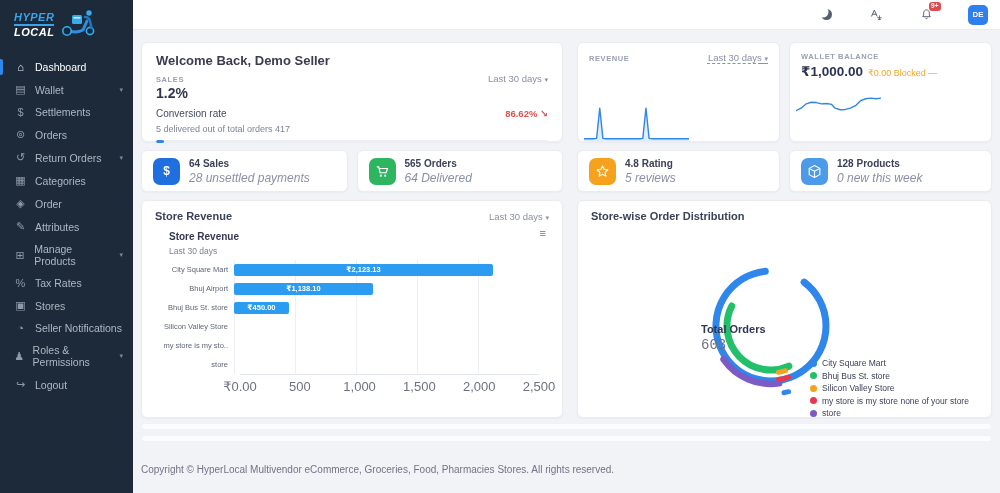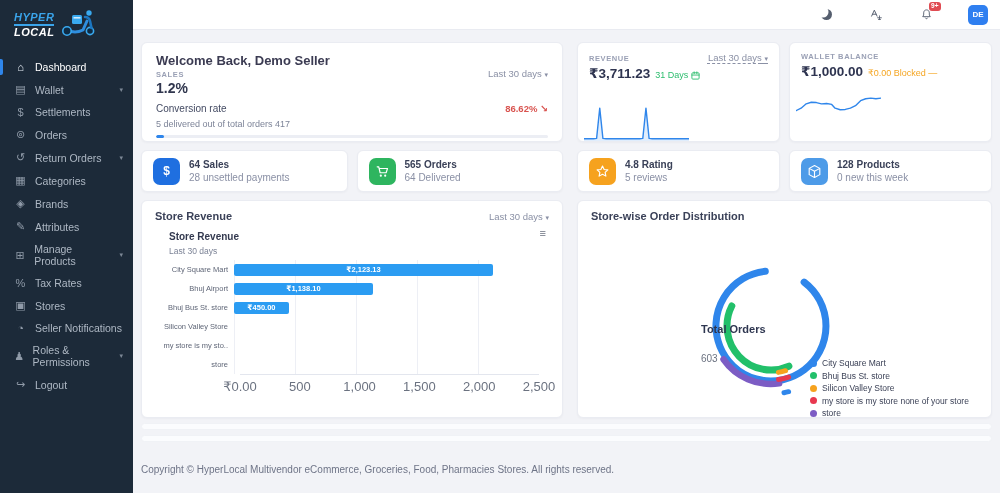--- a/index.html
+++ b/index.html
@@ -35,21 +35,21 @@
   .col.left { width:422px; min-width:422px; }
   .col.right { flex:1; min-width:0;gap:8px; }
   .pair { display:flex; gap:9px; }
   .pair > * { flex:1; min-width:0; }
 
   .card { background:#fff; border:1px solid #eaecf2; border-radius:6px; box-shadow:0 1px 2px rgba(40,50,80,.04); }
 
   
   .welcome { height:100px; padding:10px 14px; }
   .welcome h1 { font-size:13px; color:#3b3b52; font-weight:bold; }
-  .w-row { display:flex; justify-content:space-between; align-items:baseline; }
+  .w-row { display:flex; justify-content:space-between; align-items:baseline; margin-top:5px; }
   .micro { font-size:7.5px; letter-spacing:.6px; color:#9aa0b5; font-weight:bold; }
   .range { font-size:9.5px; color:#8a90a5; cursor:pointer; white-space:nowrap; }
   .range .car { font-size:7px; }
   .big-pct { font-size:14px; font-weight:bold; color:#30364e; margin-top:1px; }
   .conv-row { display:flex; justify-content:space-between; margin-top:7px; font-size:10px; }
   .conv-label { color:#444b63; }
   .conv-val { color:#d9534f; font-weight:bold; font-size:9.5px; }
   .delivered { font-size:9px; color:#7d8498; margin-top:5px; }
   .progress { height:3px; background:#eceef4; border-radius:2px; margin-top:6px; position:relative; overflow:hidden; }
   .progress-fill { position:absolute; left:0; top:0; bottom:0; background:#2f86eb; border-radius:2px; }
@@ -63,21 +63,21 @@
   .mini-sub-green { font-size:9px; color:#2dbd6e; display:inline-flex; align-items:center; gap:3px; }
   .mini-sub-orange { font-size:9px; color:#f5a623; }
   .spark { position:absolute; left:6px; right:6px; display:block; }
   .spark.rev { bottom:0; height:42px; }
   .spark.wal { top:44px; height:34px; }
 
   
   .stat-card { height:42px; display:flex; align-items:center; gap:9px; padding:0 11px; }
   .stat-icon { width:27px; height:27px; min-width:27px; border-radius:7px; color:#fff; display:inline-flex; align-items:center; justify-content:center; font-size:12px; font-weight:bold; }
   .stat-title { font-size:10px; font-weight:bold; color:#3a4158; }
-  .stat-sub { font-size:10px; color:#8a90a5; margin-top:2px; }
+  .stat-sub { font-size:12px; color:#8a90a5; margin-top:2px;font-style:italic; }
 
   
   .sr-card { height:218px; position:relative; }
   .card-head { display:flex; justify-content:space-between; align-items:center; padding:9px 13px 0 13px; }
   .card-title { font-size:11px; font-weight:bold; color:#3a4158; }
   .menu-glyph { position:absolute; right:16px; top:27px; font-size:11px; color:#6b7280; cursor:pointer; line-height:1; }
   .sr-chart { margin:9px 23px 0 14px; }
   .sr-title { font-size:10px; font-weight:bold; color:#33394f; margin-left:13px; }
   .sr-sub { font-size:8.5px; color:#7c8396; margin:4px 0 4px 13px; }
   .bar-row { display:flex; height:19px; align-items:center; }
@@ -87,21 +87,21 @@
   .bar { height:12px; background:#2b9cf2; border-radius:2px; display:flex; align-items:center; justify-content:center; min-width:2px; }
   .bar-val { color:#fff; font-size:7.5px; font-weight:bold; white-space:nowrap; }
   .x-axis { position:relative; height:15px; margin-left:84px; border-top:1px solid #e3e6ee; }
   .tick { position:absolute; top:4px; transform:translateX(-50%); font-size:13px; color:#6b7280; white-space:nowrap; }
 
   
   .dist-card { height:218px; position:relative; overflow:hidden; }
   .radial-svg { position:absolute; left:113px; top:45px; width:160px; height:160px; }
   .dist-center { position:absolute; left:123px; top:122px; width:140px; text-align:left; pointer-events:none; }
   .dist-center .t { font-size:11px; font-weight:bold; color:#2e3650; }
-  .dist-center .v { font-size:10px; color:#6b7280; margin-top:18px; }
+  .dist-center .v { font-size:14px; color:#6b7280; margin-top:2px;font-family:Liberation Mono, monospace; }
   .legend { position:absolute; left:232px; top:156px; height:60px; overflow:hidden; }
   .legend-item { display:flex; align-items:center; gap:5px; height:12.5px; cursor:pointer; }
   .legend-dot { width:7px; height:7px; min-width:7px; border-radius:50%; }
   .legend-label { font-size:8.5px; color:#3c4257; white-space:nowrap; }
 
   .ph-bar { height:7px; background:#fbfcfe; border:1px solid #f0f2f6; border-radius:4px; margin-top:5px; }
   footer { margin-top:22px; font-size:10px; color:#6e7487; }
 </style>
 </head>
 <body>
@@ -148,21 +148,21 @@
           <span class="si-icon">↺</span>
           <span class="si-label">Return Orders</span>
           <span class="si-chev">▾</span>
         </div>
         <div class="side-item">
           <span class="si-icon">▦</span>
           <span class="si-label">Categories</span>
         </div>
         <div class="side-item">
           <span class="si-icon">◈</span>
-          <span class="si-label">Brands</span>
+          <span class="si-label">Order</span>
         </div>
         <div class="side-item">
           <span class="si-icon">✎</span>
           <span class="si-label">Attributes</span>
         </div>
         <div class="side-item">
           <span class="si-icon">⊞</span>
           <span class="si-label">Manage Products</span>
           <span class="si-chev">▾</span>
         </div>
@@ -326,30 +326,20 @@
         <div class="col right">
           <div class="pair">
             <section class="card mini-card">
               <div class="mini-head">
                 <span class="micro">REVENUE</span>
                 <span class="range u">
                   <span>Last 30 days</span>
                   <span class="car">▾</span>
                 </span>
               </div>
-              <div class="mini-val-row">
-                <span class="mini-val">₹3,711.23</span>
-                <span class="mini-sub-green">
-                  <span>31 Days</span>
-                  <svg width="9" height="9" viewBox="0 0 20 20">
-                    <rect x="2" y="4" width="16" height="14" rx="2" stroke="#2dbd6e" stroke-width="2" fill="none"></rect>
-                    <path d="M2 9 H18 M7 2 V6 M13 2 V6" stroke="#2dbd6e" stroke-width="2" fill="none" stroke-linecap="round"></path>
-                  </svg>
-                </span>
-              </div>
               <svg class="spark rev" viewBox="0 0 100 40" preserveAspectRatio="none">
                   <path d="M0.0 37.9 L9.0 37.9 L12.0 37.5 L15.0 8.7 L18.0 37.5 L21.0 37.9 L53.0 37.9 L56.0 37.5 L59.0 8.7 L62.0 37.5 L65.0 37.9 L100.0 37.9 L100 40 L0 40 Z" fill="#2f86eb26" stroke="none"></path>
                   <path d="M0.0 37.9 L9.0 37.9 L12.0 37.5 L15.0 8.7 L18.0 37.5 L21.0 37.9 L53.0 37.9 L56.0 37.5 L59.0 8.7 L62.0 37.5 L65.0 37.9 L100.0 37.9" fill="none" stroke="#2f86eb" stroke-width="1.4" vector-effect="non-scaling-stroke" stroke-linejoin="round" stroke-linecap="round"></path>
                 </svg>
             </section>
 
             <section class="card mini-card">
               <div class="mini-head">
                 <span class="micro">WALLET BALANCE</span>
               </div>

